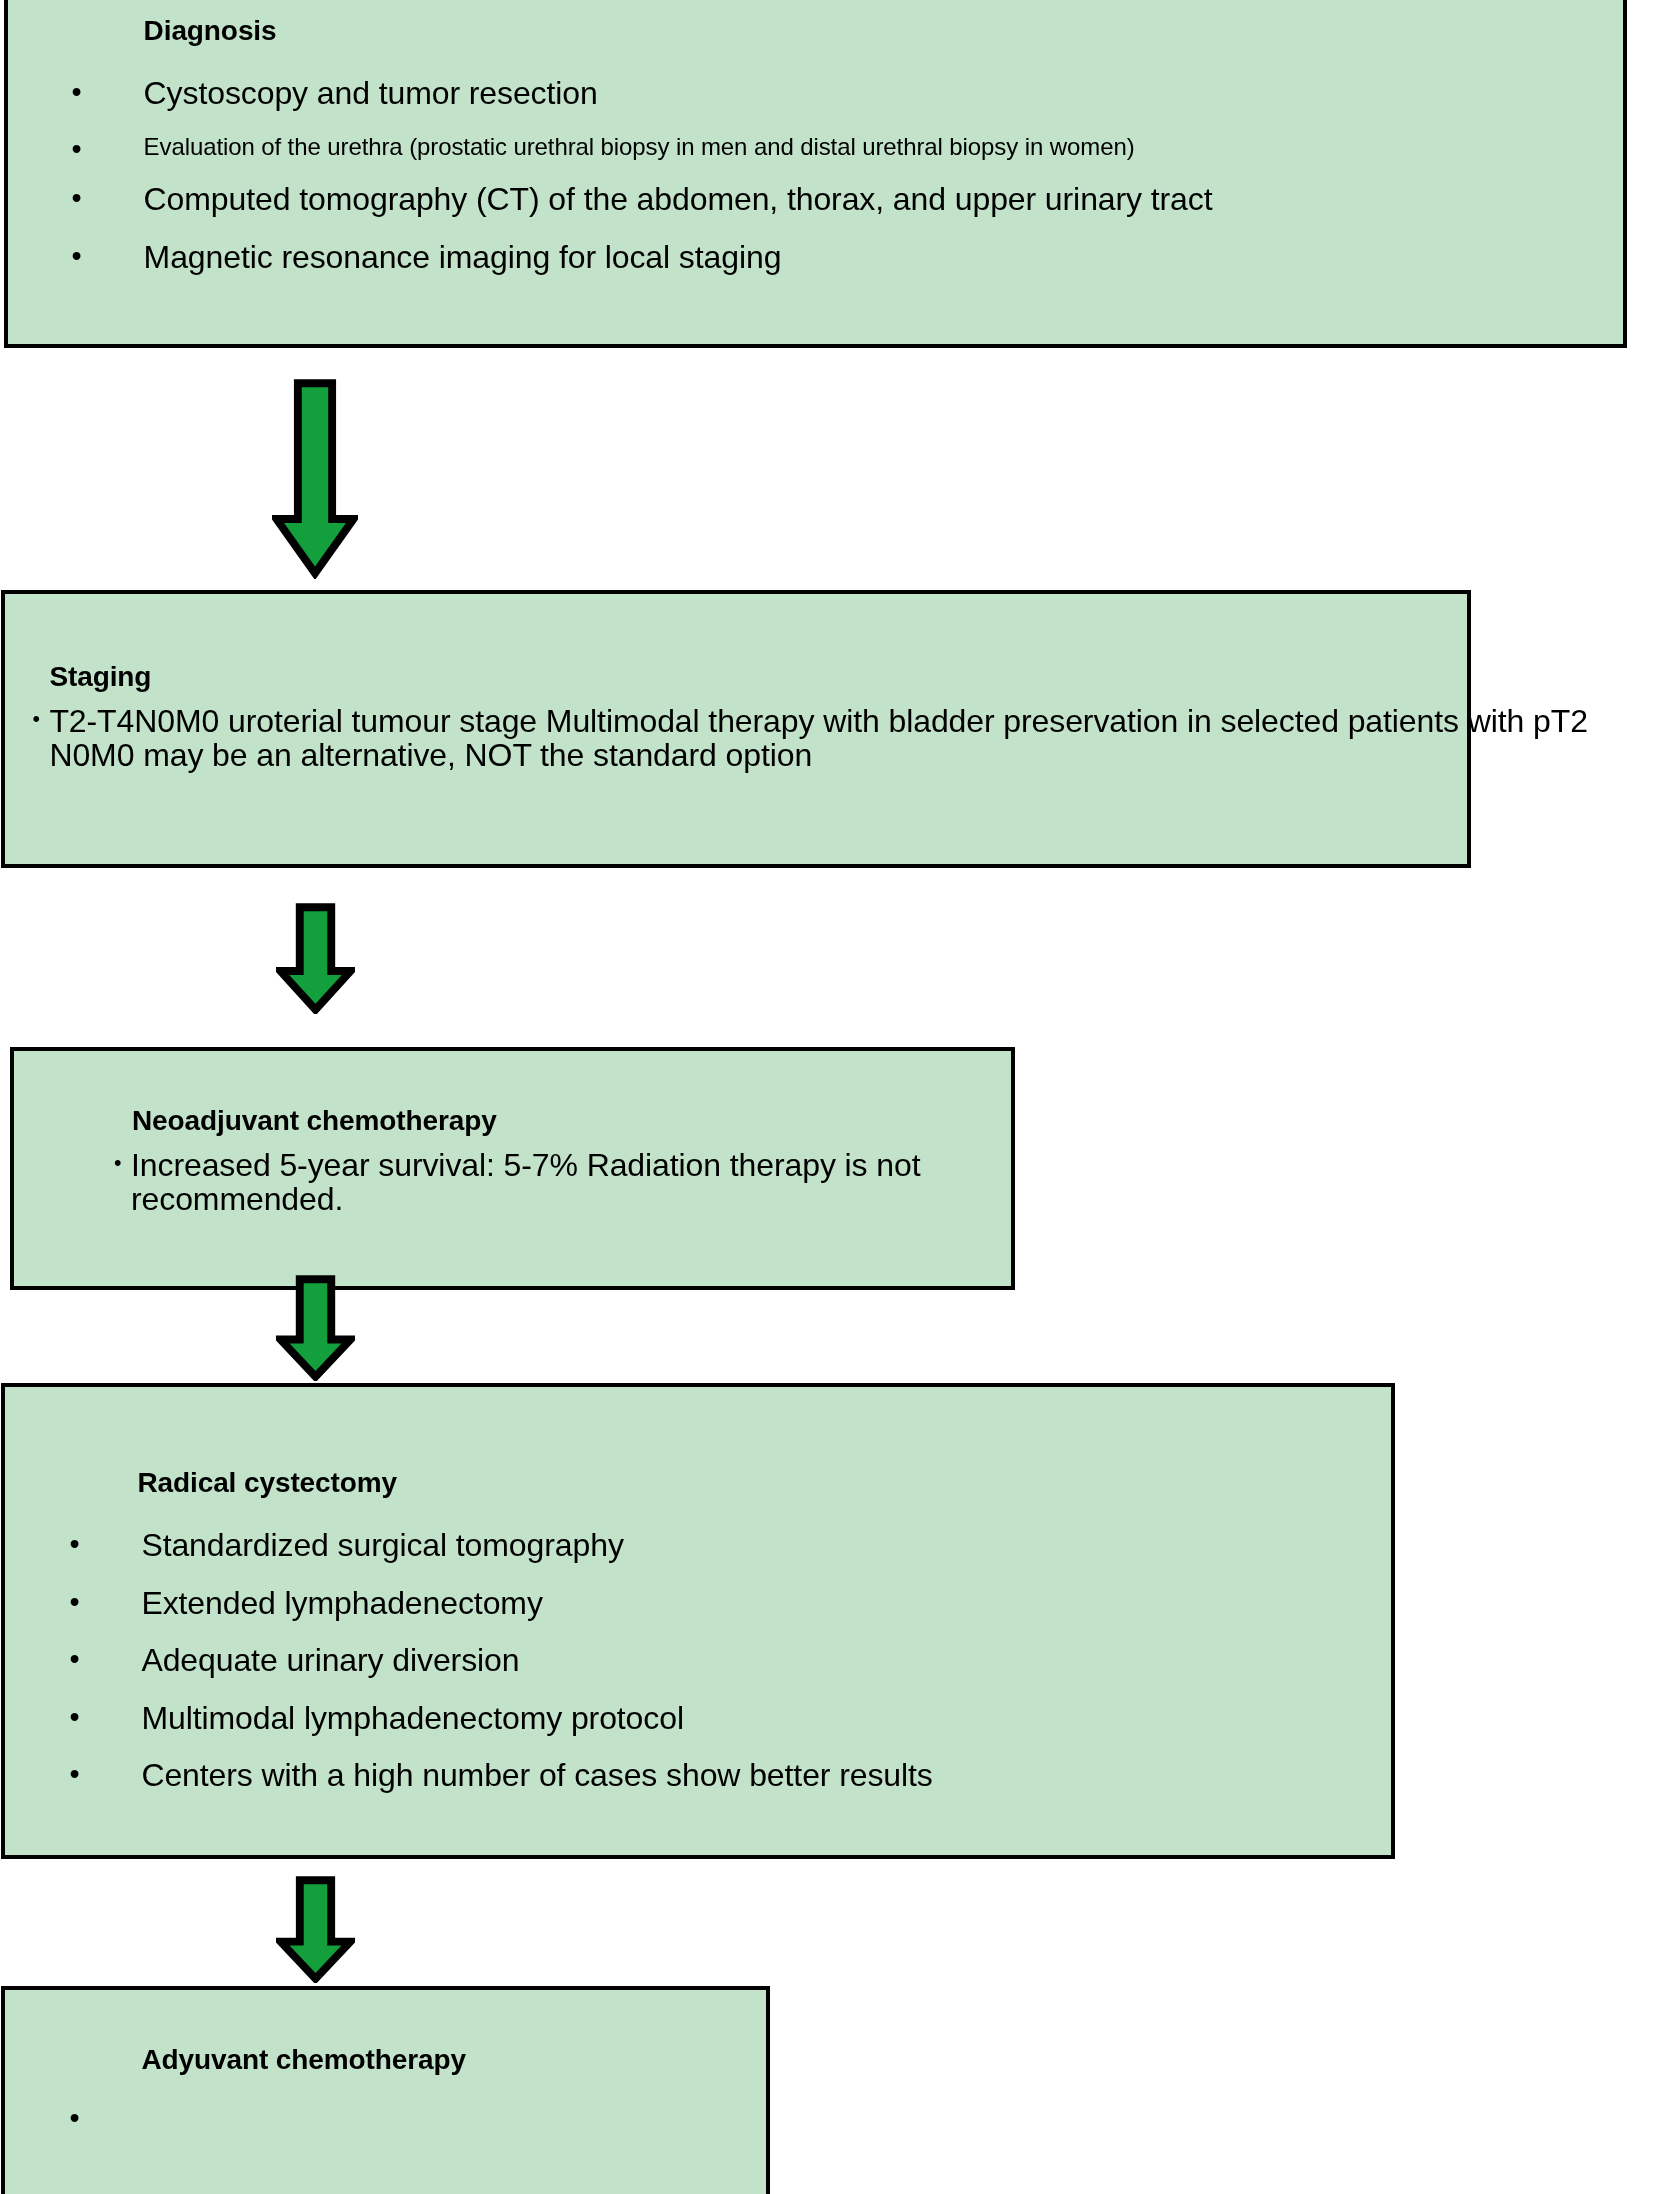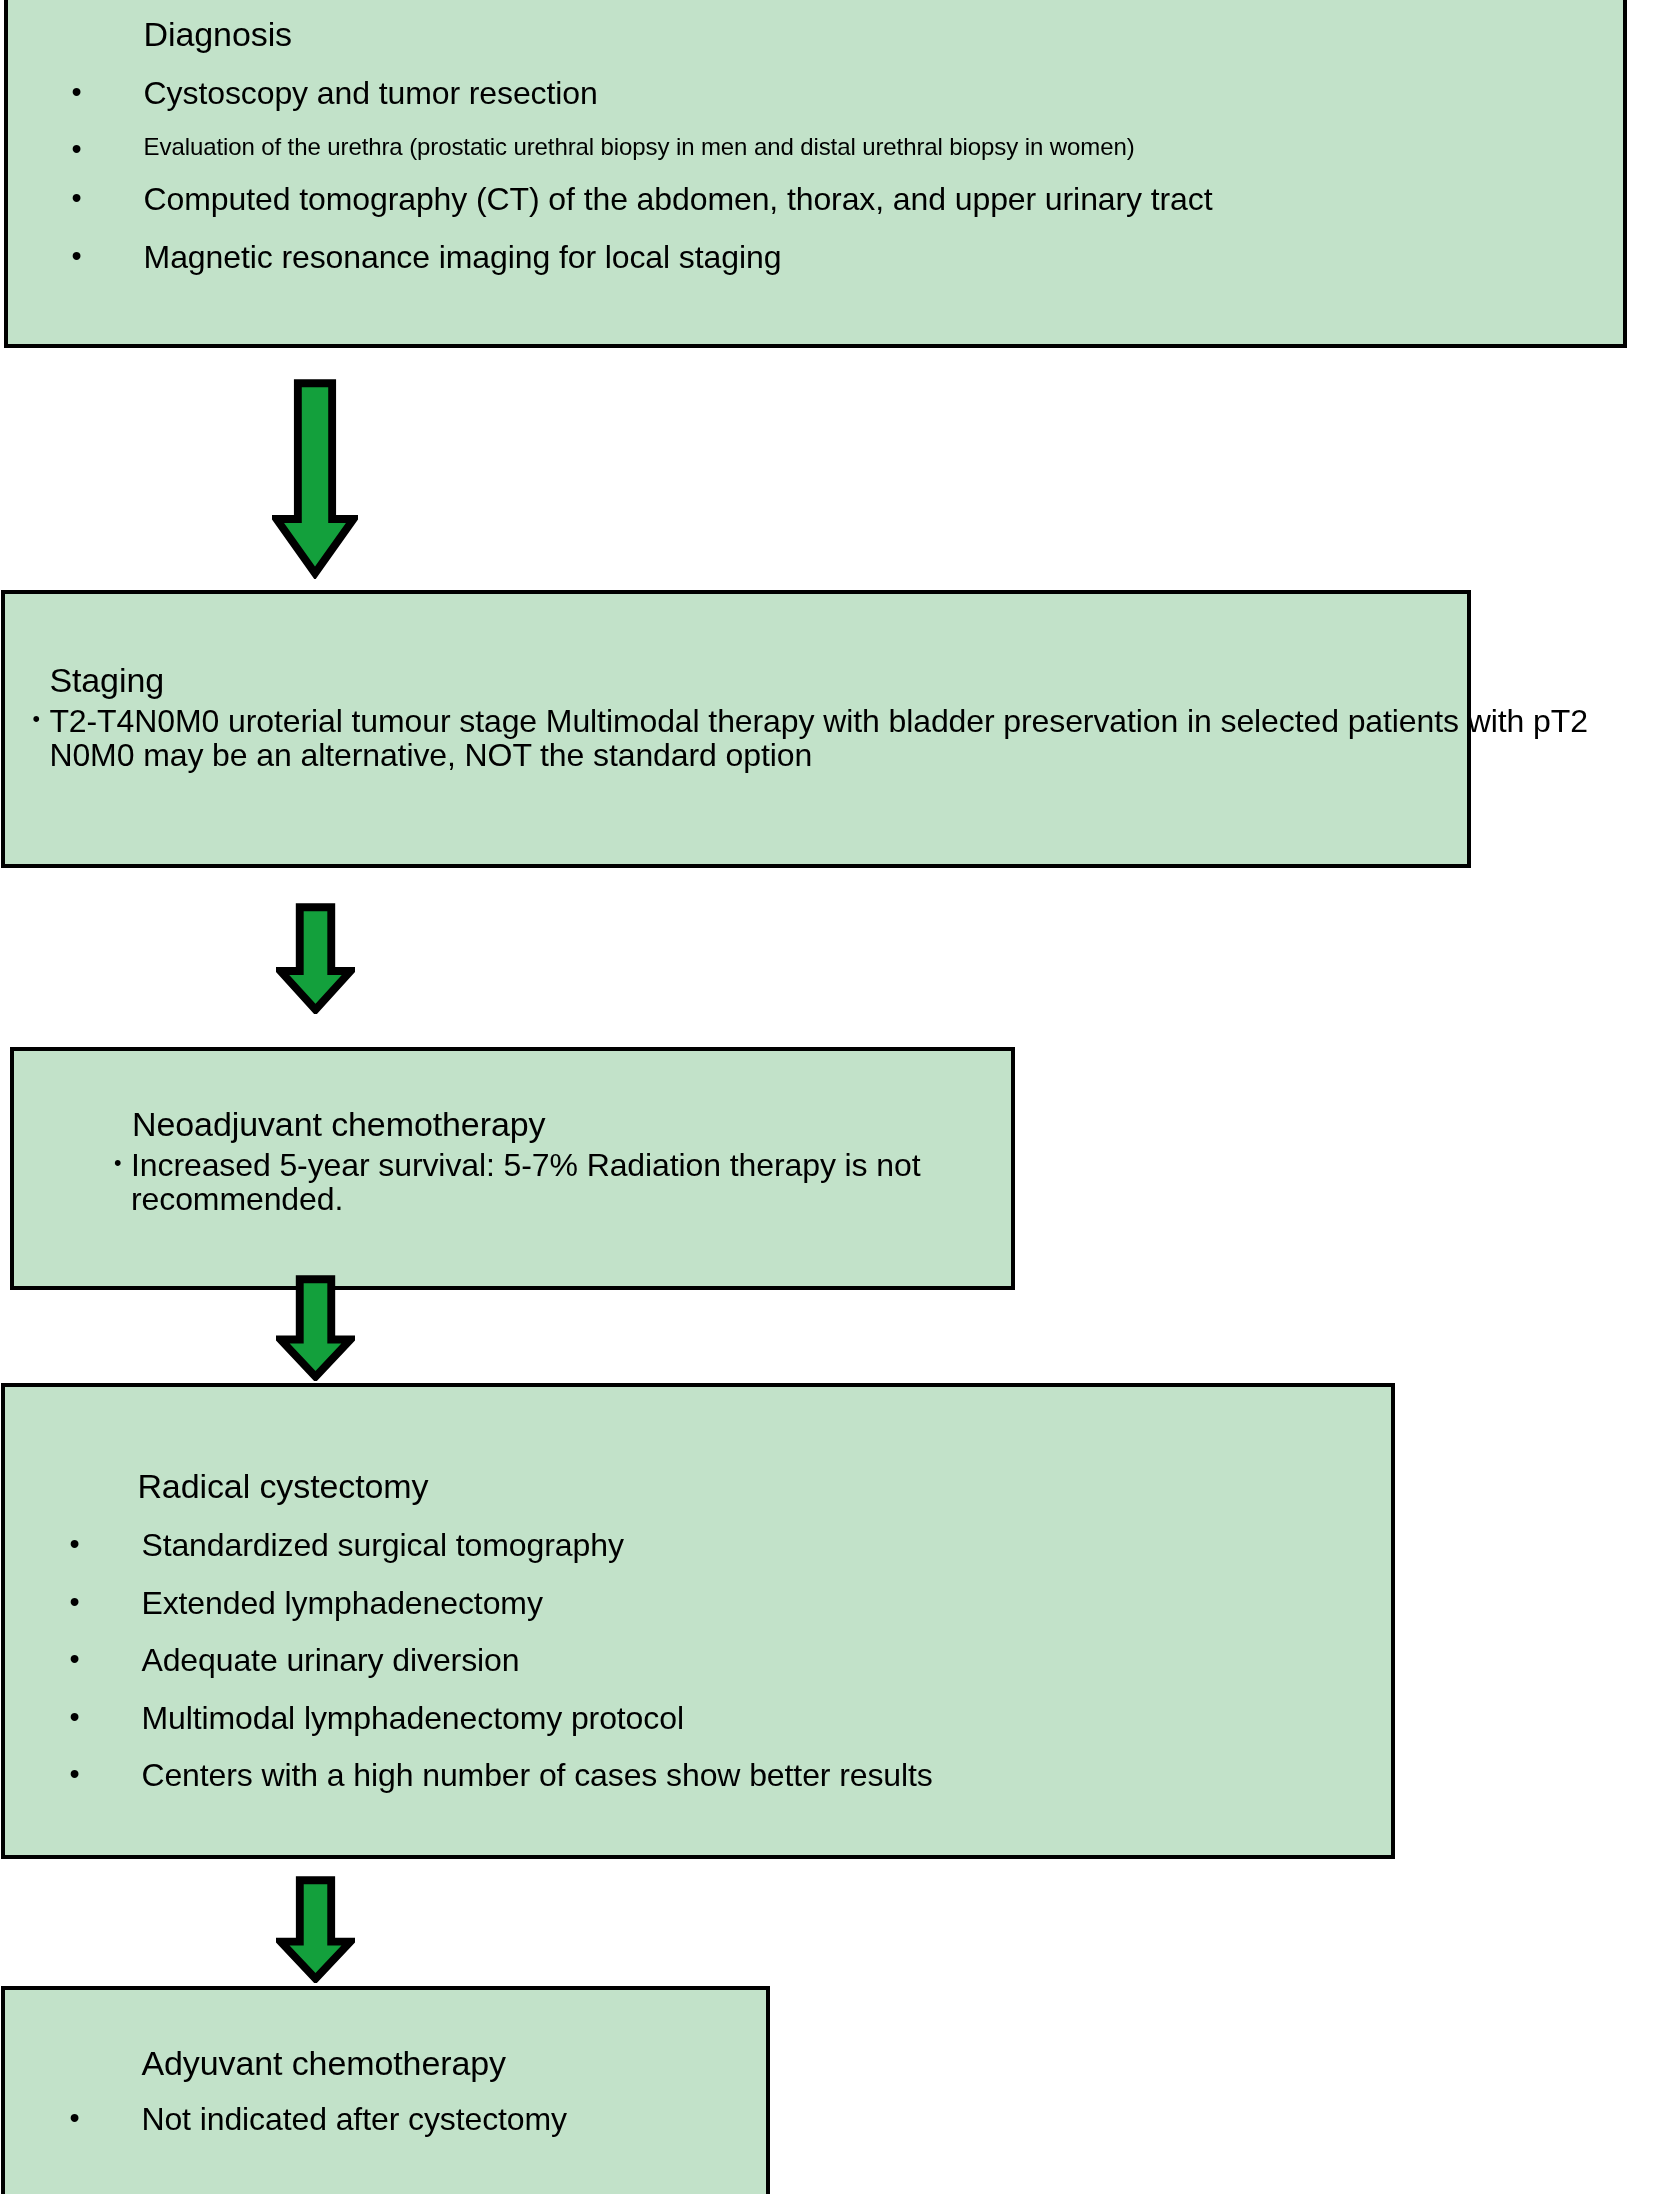--- a/index.html
+++ b/index.html
@@ -19,24 +19,25 @@
 
   
   #box-diagnosis   { left:3.6px;   top:-4.3px;    width:1623px; height:352px; }
   #box-staging     { left:1.4px;   top:590px;   width:1470px; height:278px; }
   #box-neoadjuvant { left:10px;   top:1027px;  width:1005px; height:243px;margin-top:20px; }
   #box-cystectomy  { left:1.4px;   top:1383px;  width:1394px; height:476px; }
   #box-adjuvant    { left:1.4px;   top:1986px;  width:769px; height:213px; }
 
   .title{
     position:absolute;
-    font-size:34px;
+    font-size:28px;
     line-height:1.0;
     white-space:nowrap;
     letter-spacing:-0.1px;
+    font-weight:bold;
   }
 
   .bullet-list{
     position:absolute;
     margin:0;padding:0;
     list-style:none;
   }
   .bullet-row{
     position:relative;
     font-size:32px;
@@ -169,19 +170,18 @@
     <svg viewBox="0 0 110 150" width="79" height="107" aria-hidden="true">
       <polygon points="33,6 77,6 77,92 104,92 55,144 6,92 33,92" fill="#13a03c" stroke="#000000" stroke-width="11" stroke-linejoin="miter"></polygon>
     </svg>
   </div>
 
   <div class="box" id="box-adjuvant">
     <div class="title" style="left:136px;top:56px;">Adyuvant chemotherapy</div>
     <ul class="bullet-list indent-wide" style="left:64px;top:113px;width:673px;">
       <li class="bullet-row">
         <span class="dot">•</span>
-        <span class="txt">Not indicated after cystectomy</span>
       </li>
     </ul>
   </div>
 
 </div>
 
 
 </body></html>

